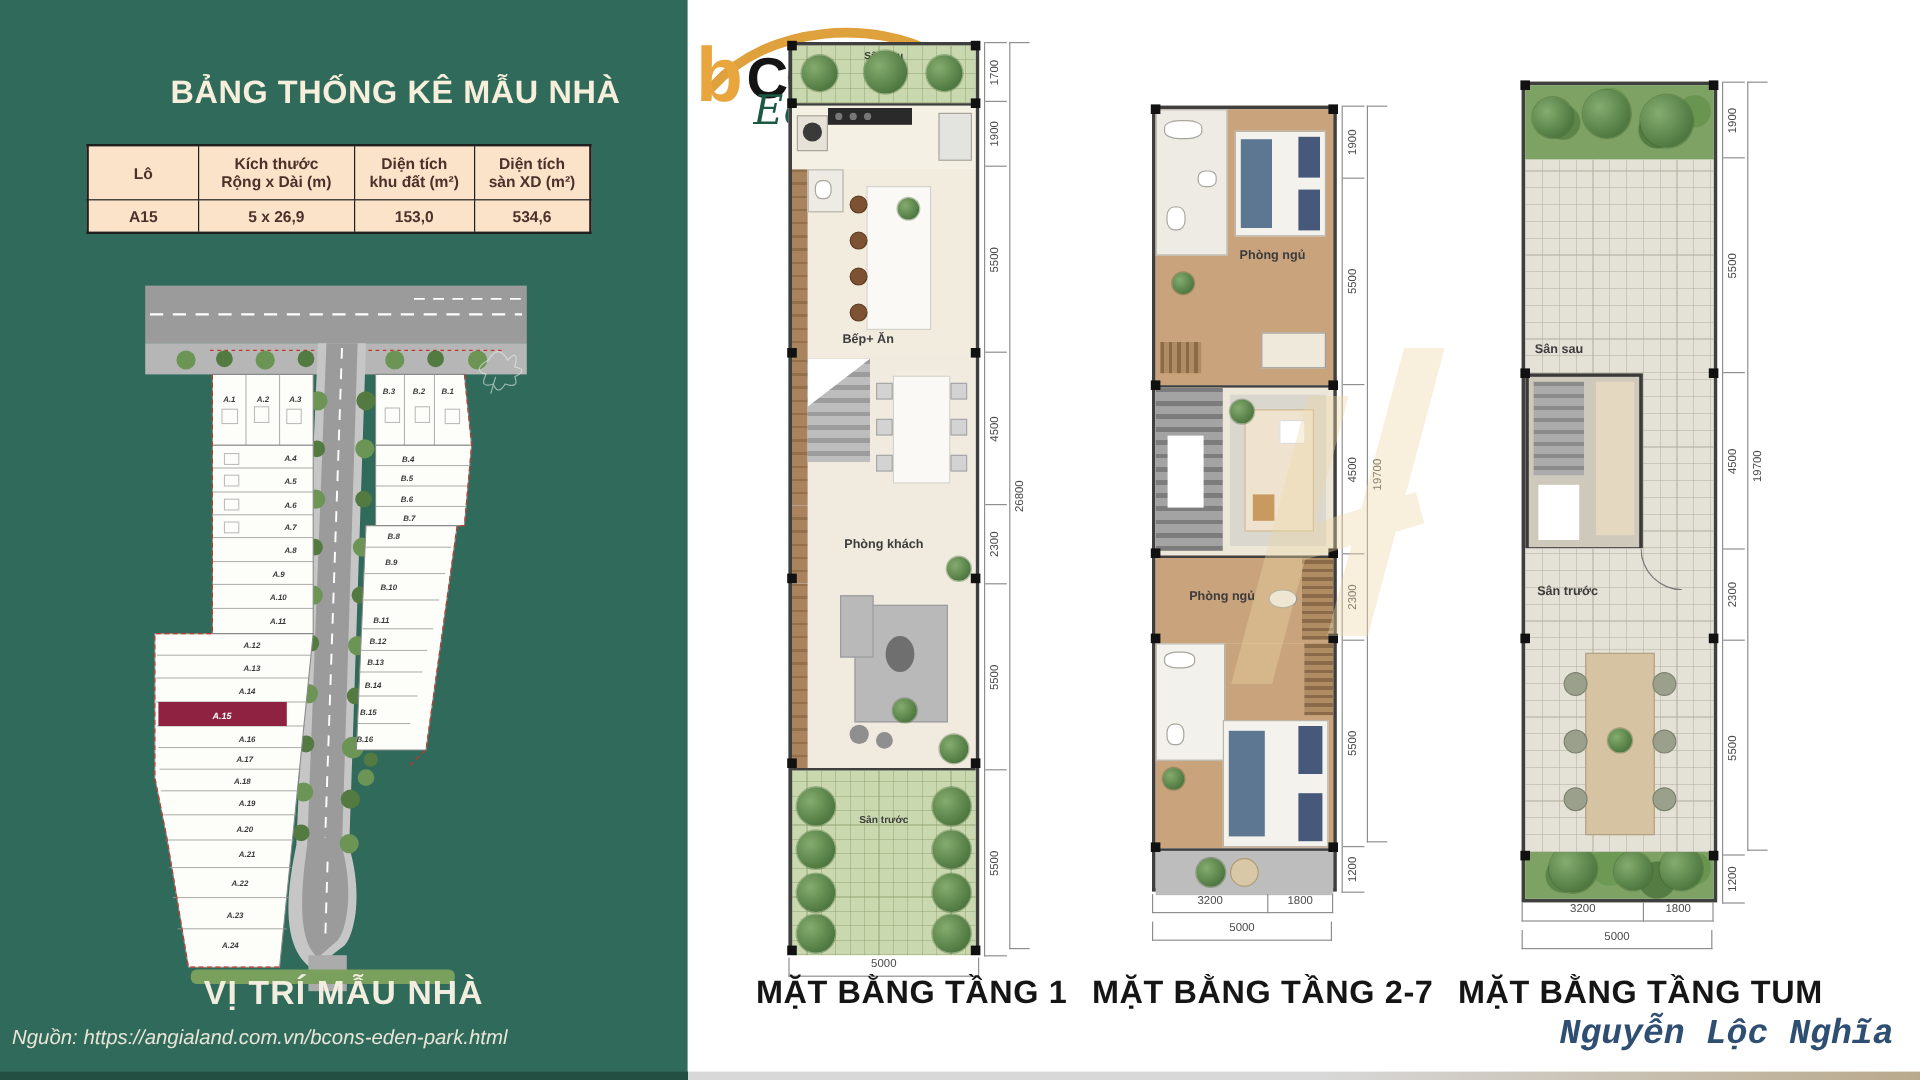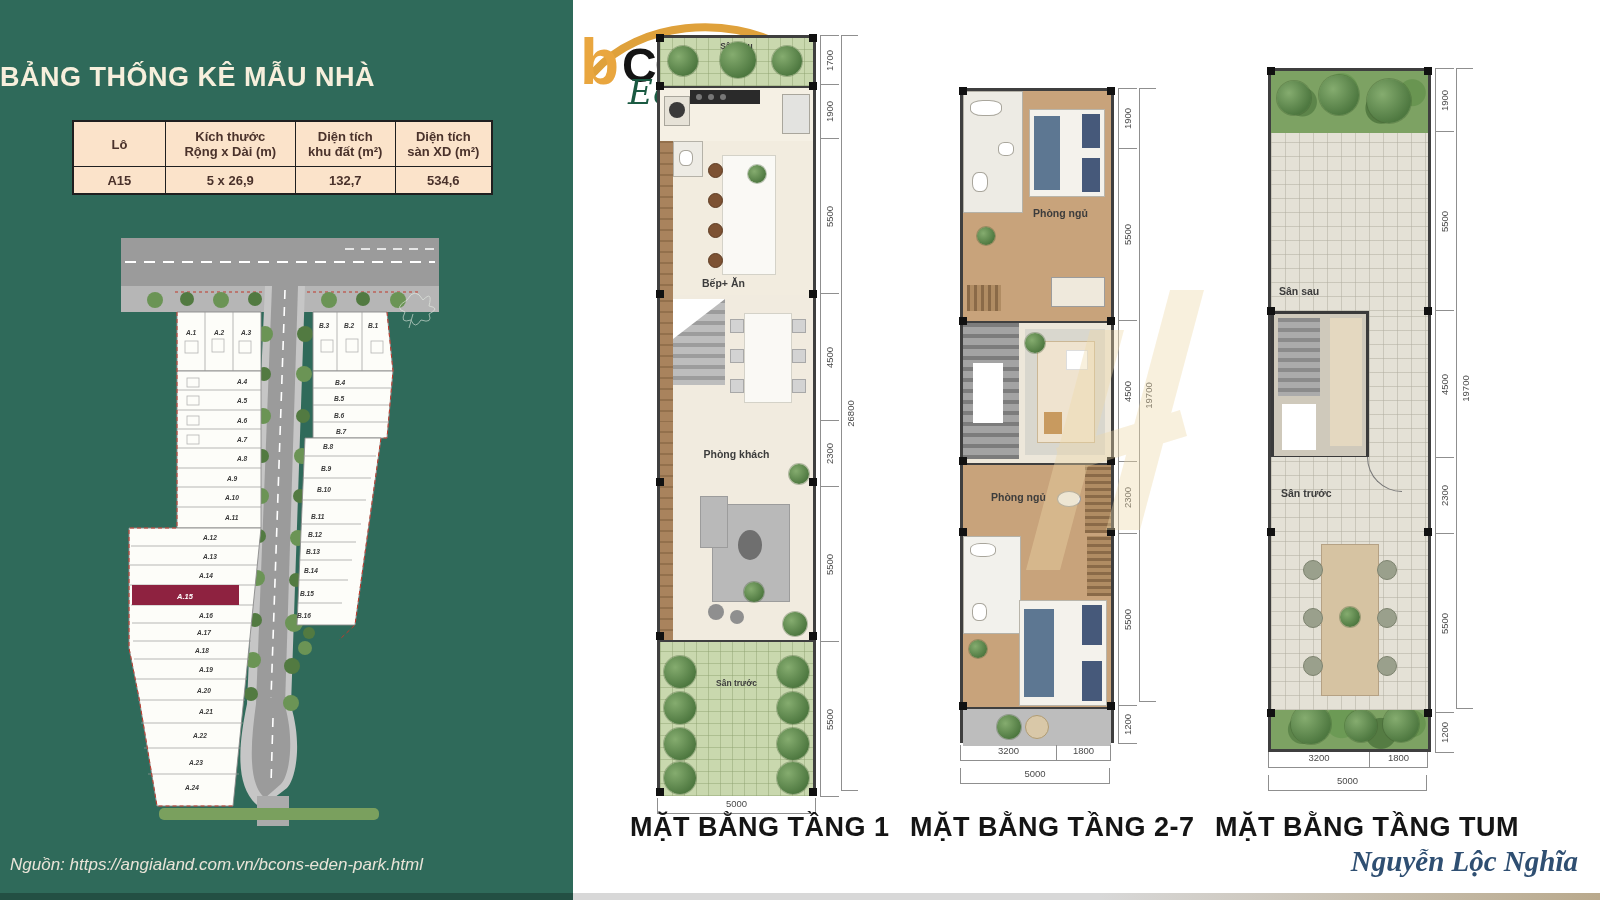--- a/index.html
+++ b/index.html
@@ -2,21 +2,21 @@
 <html><head>
 <meta charset="utf-8">
 <style>
   html,body{margin:0;padding:0}
   body{width:1600px;height:900px;position:relative;overflow:hidden;background:#fff;
        font-family:"Liberation Sans",sans-serif;}
   .abs{position:absolute}
 
   
   #left-panel{position:absolute;left:0;top:0;width:573px;height:900px;background:#2F6A5A}
-  #panel-title{position:absolute;left:0;top:62px;width:659px;
+  #panel-title{position:absolute;left:0;top:62px;width:659px;text-align:center;
     color:#F7EFDC;font-size:27px;font-weight:bold;letter-spacing:.5px}
   #spec-table{position:absolute;left:72px;top:120px;width:421px;border-collapse:collapse;
     background:#FBE3CA;color:#4A322B;border:2px solid #1f1f1f}
   #spec-table td,#spec-table th{border:1px solid #1f1f1f;text-align:center;vertical-align:middle;
     font-size:13px;font-weight:bold;white-space:pre-line;padding:2px 3px}
   #spec-table .ttl{font-size:14.5px;letter-spacing:.3px;height:24px}
   #spec-table .hdr{height:40px}
   #spec-table .val{height:22px;font-weight:bold}
   #map-caption{position:absolute;left:0;top:812px;width:573px;text-align:center;
     color:#F3EDE0;font-size:28px;font-weight:bold;letter-spacing:1px}
@@ -80,21 +80,21 @@
   #logo{position:absolute;left:578px;top:8px;z-index:4}
   #logo-sub{position:absolute;left:628px;top:72px;font-family:"DejaVu Serif",serif;font-style:italic;
     color:#1A5A42;font-size:34px;letter-spacing:1px;z-index:4}
 
   
   #watermark{position:absolute;left:860px;top:290px;width:470px;height:280px;z-index:50;pointer-events:none}
   #wm1{position:absolute;left:0;top:172px;width:470px;text-align:center;font-size:58px;font-weight:bold;
     color:rgba(226,196,130,.55);letter-spacing:2px;white-space:nowrap}
   #wm2{position:absolute;left:0;top:238px;width:470px;text-align:center;font-size:21px;
     color:rgba(226,196,130,.55);letter-spacing:17px;white-space:nowrap}
-  #signature{position:absolute;right:22px;top:845px;font-family:Liberation Serif, serif;font-style:italic;
+  #signature{position:absolute;right:22px;top:845px;font-family:Liberation Mono, monospace;font-style:italic;
     font-weight:bold;color:#2F4F72;font-size:29px;z-index:60}
   #footer-strip{position:absolute;left:0;top:893px;width:1600px;height:7px;z-index:70;
     background:linear-gradient(90deg,#234F43 0 573px,#d8d8d8 573px 1100px,#B9A98C 1600px)}
 </style>
 </head>
 <body>
 
 <div id="left-panel">
   <div id="panel-title">BẢNG THỐNG KÊ MẪU NHÀ</div>
 
@@ -105,21 +105,21 @@
       <td class="hdr" style="width:133px">Kích thước
 Rộng x Dài (m)</td>
       <td class="hdr" style="width:100px">Diện tích
 khu đất (m²)</td>
       <td class="hdr" style="width:96px">Diện tích
 sàn XD (m²)</td>
     </tr>
     <tr>
       <td class="val">A15</td>
       <td class="val">5 x 26,9</td>
-      <td class="val">132,7</td>
+      <td class="val">153,0</td>
       <td class="val">534,6</td>
     </tr>
   </tbody>
     </table>
 
   <svg class="abs" style="left:115px;top:228px" width="330" height="600" viewBox="0 0 330 600">
 
     <rect x="6" y="10" width="318" height="48" fill="#9b9b9b"></rect>
     <line x1="10" y1="34" x2="320" y2="34" stroke="#fff" stroke-width="2" stroke-dasharray="11 8"></line>
     <line x1="230" y1="21" x2="322" y2="21" stroke="#fff" stroke-width="1.5" stroke-dasharray="9 7"></line>
@@ -256,20 +256,21 @@
       <text class="lot" x="185" y="368">B.15</text>
       <text class="lot" x="182" y="390">B.16</text>
     </g>
 
     <g stroke="#e8efe6" stroke-width="1" fill="none" opacity="0.6">
       <path d="M292,72 q8,-14 16,0 q10,-10 6,6 q12,2 0,8 q4,10 -8,6 q-6,10 -10,0 q-12,4 -6,-8 q-12,-4 2,-12"></path>
       <line x1="298" y1="86" x2="294" y2="100"></line>
     </g>
   </svg>
 
+  <div id="map-caption">VỊ TRÍ MẪU NHÀ</div>
   <div id="source-note">Nguồn: https://angialand.com.vn/bcons-eden-park.html</div>
 </div>
 
 <div id="logo">
   <svg width="215" height="92" viewBox="0 0 215 92">
     <path d="M16,64 C62,12 152,8 204,38" stroke="#DFA13B" stroke-width="8" fill="none" stroke-linecap="round"></path>
     <text x="2" y="76" font-size="64" font-weight="bold" fill="#E9A63F" font-family="Liberation Sans,sans-serif">b</text>
     <text x="44" y="74" font-size="48" font-weight="800" letter-spacing="-2" fill="#141414" font-family="Liberation Sans,sans-serif">CONS</text>
   </svg>
 </div>

